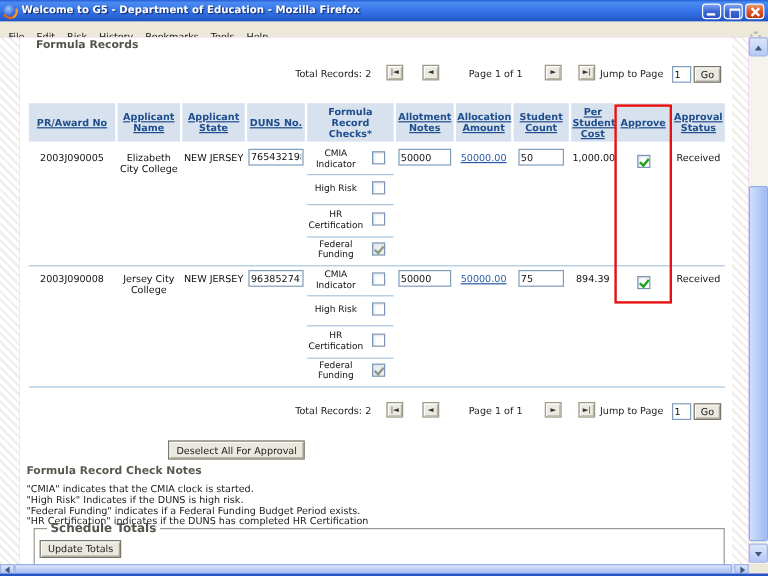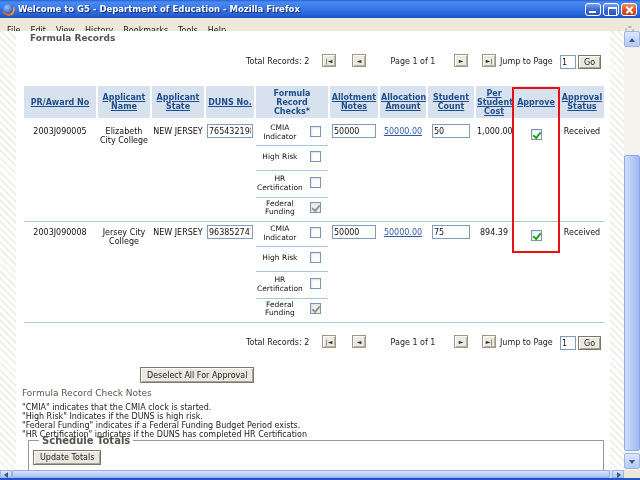--- a/index.html
+++ b/index.html
@@ -106,21 +106,21 @@
   .checkbox { position:relative; display:inline-block; width:11px; height:11px; background:#fff;
     border:1px solid #7a96b4; box-shadow:inset 1px 1px 2px #dde2e8; cursor:pointer; }
   .checkbox.checked::after { content:""; position:absolute; left:1px; top:2px; width:6px; height:3px;
     border-left:2px solid #21a121; border-bottom:2px solid #21a121; transform:rotate(-50deg); }
   .checkbox.disabled { background:#efeee8; cursor:default; }
   .checkbox.disabled.checked::after { border-color:#8a9a8e; }
 
   .red-box { position:absolute; left:496px; top:56px; width:48px; height:166px; border:2px solid #e81010; z-index:5; }
 
   .action-btn { position:absolute; top:336px; height:16px; }
-  .notes-heading { position:absolute; left:6px; top:357px; font-size:9px; font-weight:normal; color:#5a584e; }
+  .notes-heading { position:absolute; left:6px; top:357px; font-size:9px; font-weight:bold; color:#5a584e; }
   .notes { position:absolute; left:6px; top:372px; }
   .notes div { font-size:8px; line-height:9px; color:#222; white-space:nowrap; }
   .totals-fieldset { position:absolute; left:12px; top:404px; width:576px; height:50px;
     border:1px solid #9a9a92; padding:4px; }
   .totals-fieldset legend { font-size:10px; font-weight:bold; color:#55534b; padding:0 3px; margin-left:6px; }
 </style>
 </head>
 <body>
 
 <div class="window">
@@ -131,21 +131,21 @@
     <span class="win-btns">
       <span class="win-btn min-b"></span>
       <span class="win-btn restore-b"></span>
       <span class="win-btn close-b"></span>
     </span>
   </div>
 
   <div class="menubar">
     <span class="menu-item">File</span>
     <span class="menu-item">Edit</span>
-    <span class="menu-item">View</span>
+    <span class="menu-item">Risk</span>
     <span class="menu-item">History</span>
     <span class="menu-item">Bookmarks</span>
     <span class="menu-item">Tools</span>
     <span class="menu-item">Help</span>
     <span class="throbber"></span>
   </div>
 
   <div class="viewport">
     <div class="stripe-left stripes"></div>
     <div class="stripe-right stripes"></div>

